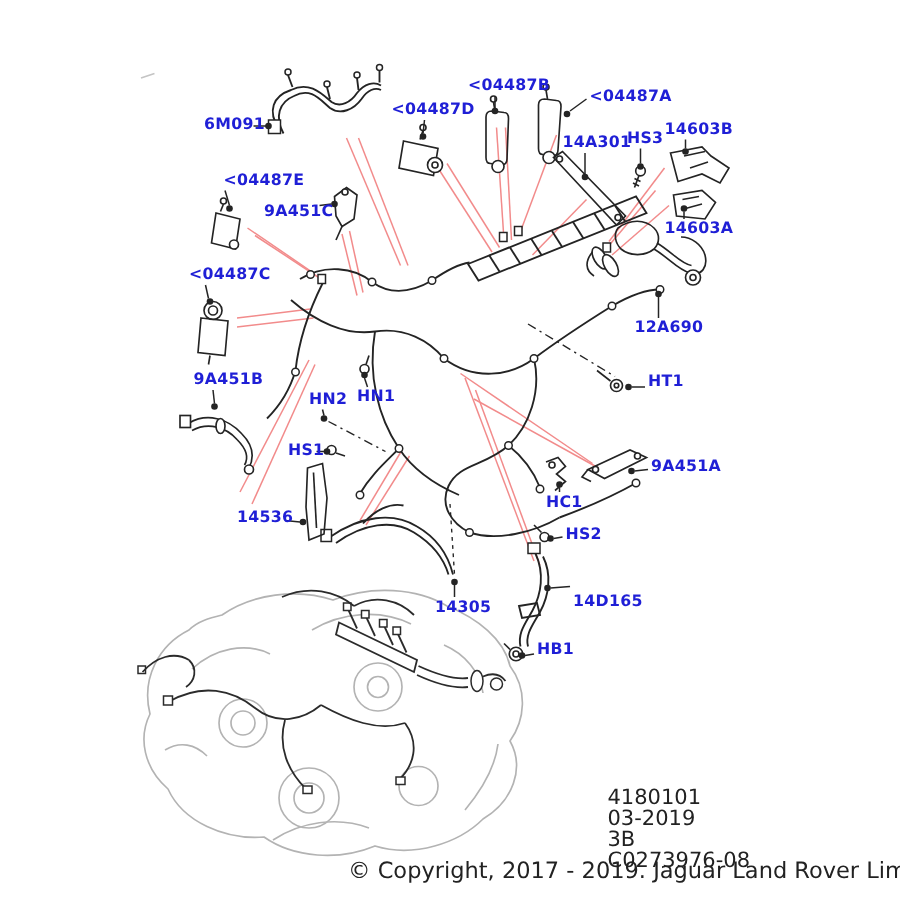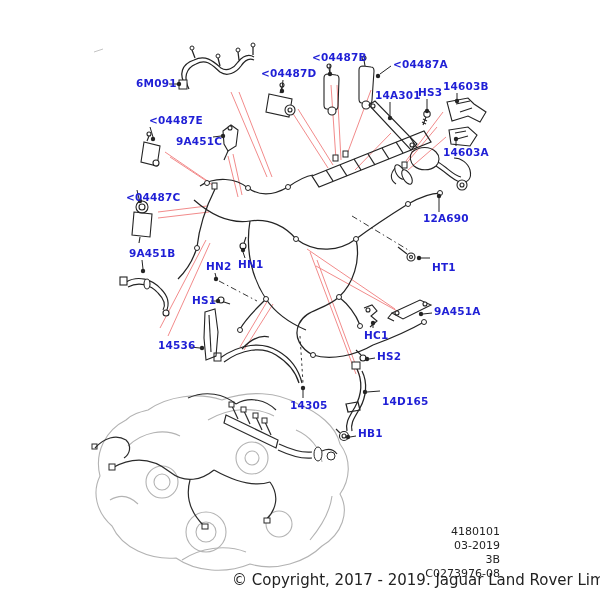--- a/index.html
+++ b/index.html
@@ -1,22 +1,22 @@
 <!DOCTYPE html>
 <html style="--label_blue: #1f1fd6; --leader_red: #f28b8b; --line_black: #242424; --engine_gray: #b3b3b3; --background: #ffffff;"><head>
 <meta charset="utf-8">
 <style>
   html,body{margin:0;padding:0;background:#fff;}
   .stage{position:relative;width:600px;height:600px;background:var(--background,#fff);
          font-family:"DejaVu Sans","Liberation Sans",sans-serif;overflow:hidden;}
   .stage svg{position:absolute;left:0;top:0;}
   .plabel{position:absolute;font-size:10.5px;font-weight:bold;line-height:11px;
           color:var(--label_blue,#1f1fd6);white-space:nowrap;letter-spacing:.2px;cursor:pointer;}
-  .refblock{position:absolute;left:405px;top:525px;width:95px;text-align:right;
-            font-size:11px;line-height:14px;color:#222;}
+  .refblock{position:absolute;left:405px;top:525px;width:95px;text-align:left;
+            font-size:14px;line-height:14px;color:#222;}
   .copyright{position:absolute;left:232px;top:571px;font-size:15px;color:#222;white-space:nowrap;}
   .g-h path,.g-h line{stroke:var(--line_black,#242424);stroke-width:1.25;fill:none;}
   .g-p path,.g-p line{stroke:var(--line_black,#242424);stroke-width:1.1;fill:none;}
   .g-p circle,.g-p ellipse,.g-p rect{stroke:var(--line_black,#242424);stroke-width:1.1;fill:#fff;}
   .g-red line{stroke:var(--leader_red,#f28b8b);stroke-width:1;}
   .g-bl line{stroke:var(--line_black,#242424);stroke-width:1;}
   .g-bl circle{fill:var(--line_black,#242424);stroke:none;}
   .g-ph line{stroke:var(--line_black,#242424);stroke-width:.9;fill:none;}
   .g-eng path,.g-eng circle{stroke:var(--engine_gray,#b3b3b3);stroke-width:1.1;fill:none;}
   .g-hb path,.g-hb line{stroke:#2b2b2b;stroke-width:1.2;fill:none;}
@@ -322,35 +322,35 @@
     <line x1="303" y1="398" x2="303" y2="390"></line>
         <circle cx="303" cy="388" r="2.2"></circle>
     <line x1="356" y1="436" x2="350" y2="437"></line>
         <circle cx="348" cy="437" r="2.2"></circle>
   </g>
 </svg>
 
 <div class="plabel" style="left:136px;top:78px">6M091</div>
 <div class="plabel" style="left:149px;top:115px">&lt;04487E</div>
 <div class="plabel" style="left:176px;top:136px">9A451C</div>
-<div class="plabel" style="left:126px;top:192px">&lt;04487C</div>
+<div class="plabel" style="left:126px;top:178px">&lt;04487C</div>
 <div class="plabel" style="left:129px;top:248px">9A451B</div>
 <div class="plabel" style="left:206px;top:261px">HN2</div>
 <div class="plabel" style="left:238px;top:259px">HN1</div>
 <div class="plabel" style="left:192px;top:295px">HS1</div>
 <div class="plabel" style="left:158px;top:340px">14536</div>
 <div class="plabel" style="left:261px;top:68px">&lt;04487D</div>
 <div class="plabel" style="left:312px;top:52px">&lt;04487B</div>
 <div class="plabel" style="left:393px;top:59px">&lt;04487A</div>
 <div class="plabel" style="left:375px;top:90px">14A301</div>
 <div class="plabel" style="left:418px;top:87px">HS3</div>
 <div class="plabel" style="left:443px;top:81px">14603B</div>
 <div class="plabel" style="left:443px;top:147px">14603A</div>
 <div class="plabel" style="left:423px;top:213px">12A690</div>
-<div class="plabel" style="left:432px;top:262px">HT1</div>
+<div class="plabel" style="left:432px;top:249px">HT1</div>
 <div class="plabel" style="left:434px;top:306px">9A451A</div>
 <div class="plabel" style="left:364px;top:330px">HC1</div>
 <div class="plabel" style="left:377px;top:351px">HS2</div>
 <div class="plabel" style="left:382px;top:396px">14D165</div>
 <div class="plabel" style="left:290px;top:400px">14305</div>
 <div class="plabel" style="left:358px;top:428px">HB1</div>
 
 <div class="refblock">
   <div>4180101</div>
   <div>03-2019</div>

